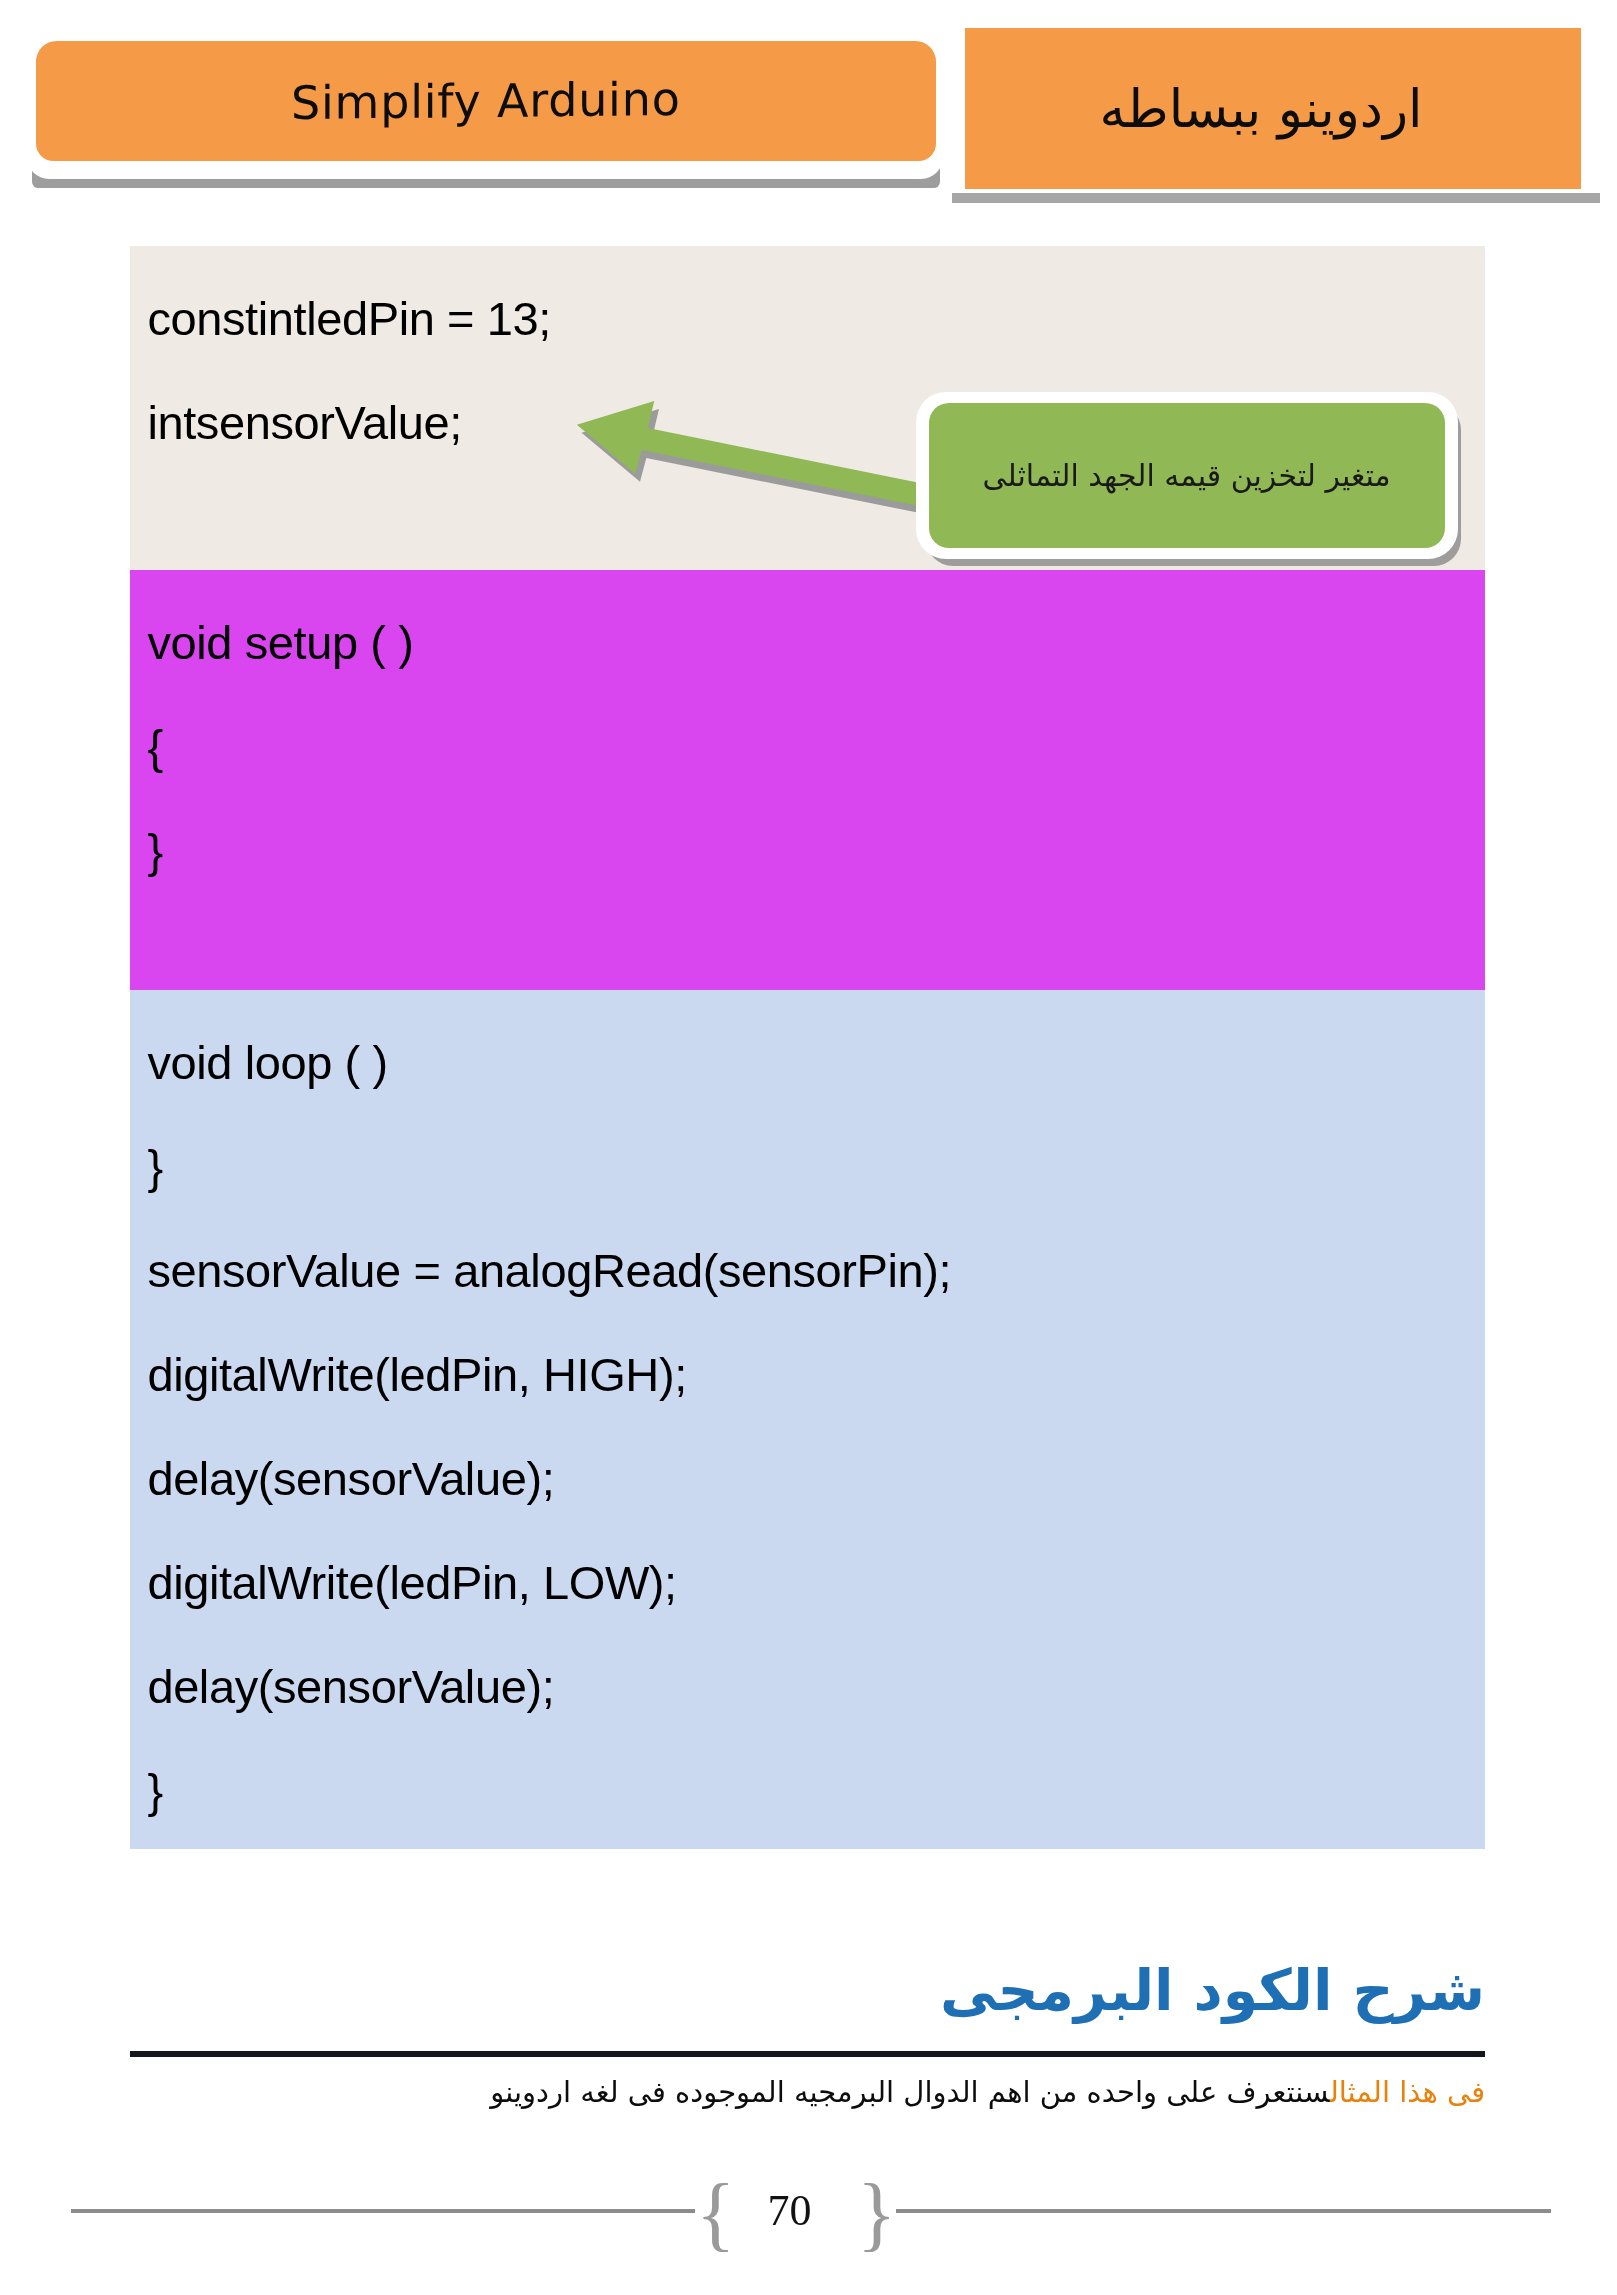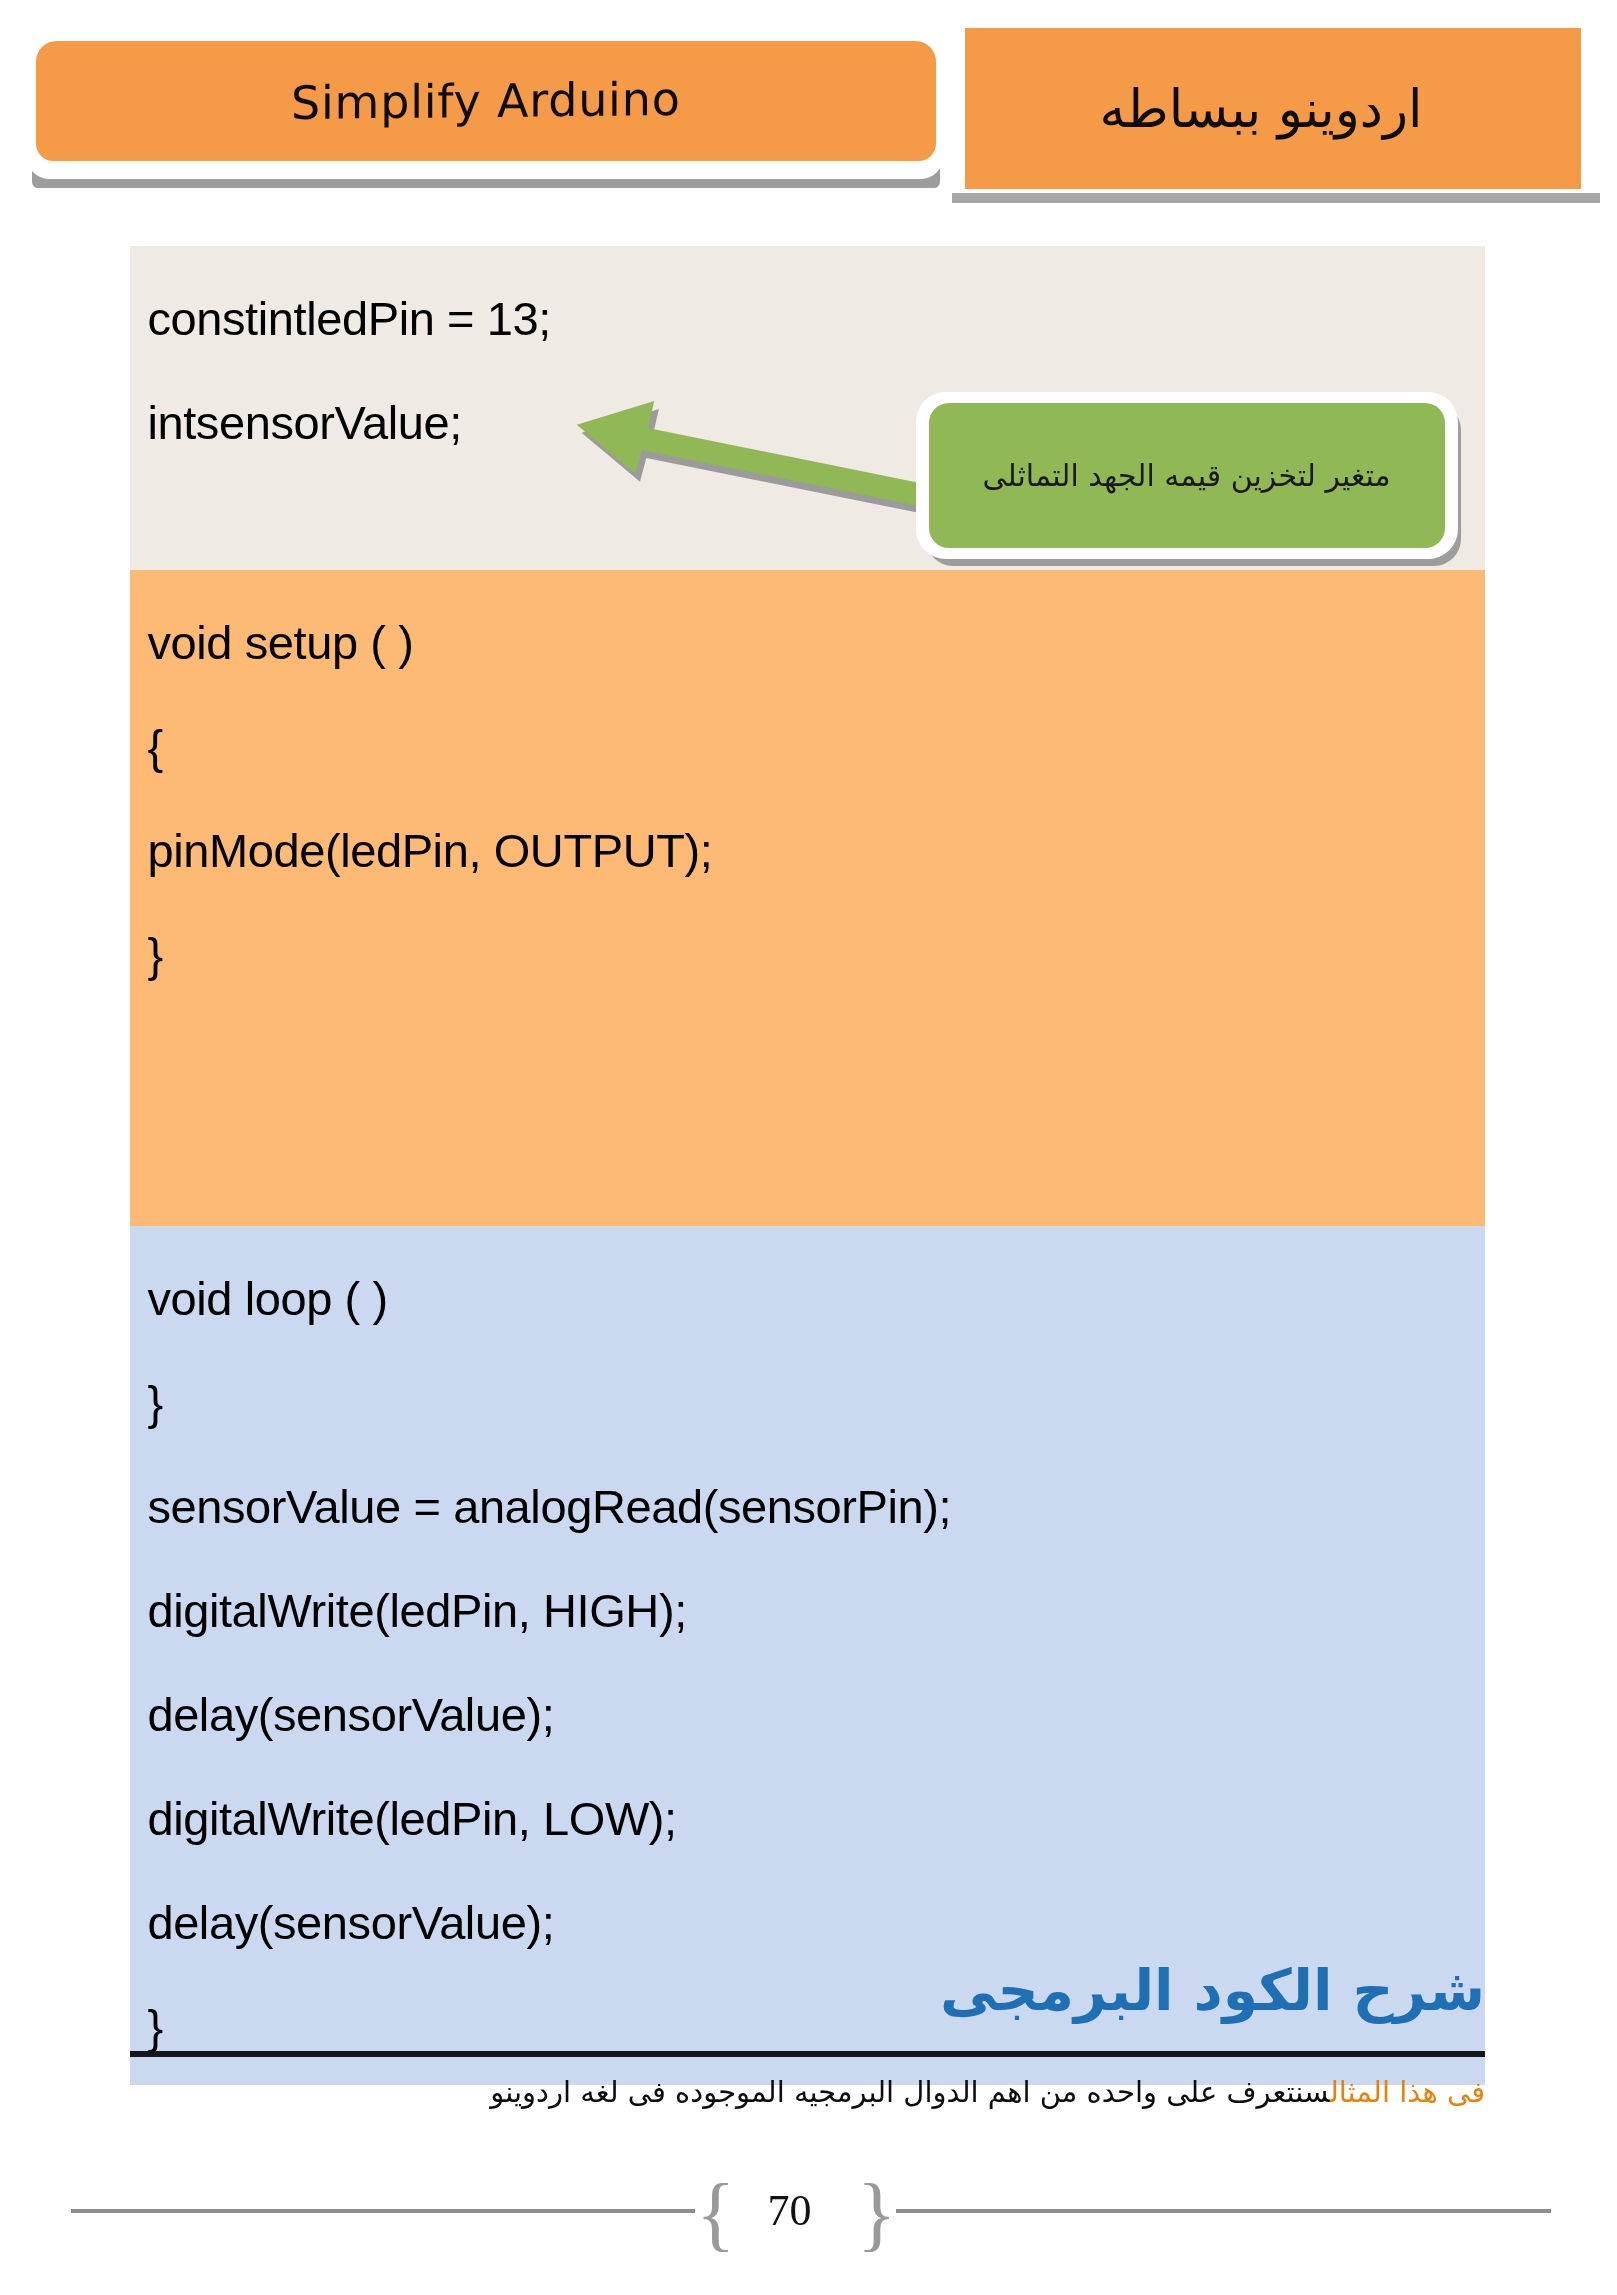--- a/index.html
+++ b/index.html
@@ -52,21 +52,21 @@
 
   
   .code-block{
     position:absolute;left:130px;top:246px;width:1355px;height:1695px;
   }
   .code-sec{
     position:relative;box-sizing:border-box;
     padding:20.5px 0 0 17.4px;
   }
   .code-sec.beige {background:#EFEAE4;height:324px;}
-  .code-sec.peach {background:#fdba74;height:656px;}
+  .code-sec.peach {background:#d946ef;height:420px;}
   .code-sec.blue  {background:#CBD9F0;height:859px;}
 
   .code-line{
     font-family:"Liberation Sans","DejaVu Sans",sans-serif;
     font-size:47px;line-height:104px;color:#000000;
     white-space:pre;letter-spacing:-0.4px;
   }
 
   
   .callout-wrap{position:absolute;left:916px;top:392px;width:553px;height:175px;}
@@ -154,21 +154,20 @@
 <div class="code-block">
 
   <div class="code-sec beige">
     <div class="code-line">constintledPin = 13;</div>
     <div class="code-line">intsensorValue;</div>
   </div>
 
   <div class="code-sec peach">
     <div class="code-line">void setup ( )</div>
     <div class="code-line">{</div>
-    <div class="code-line">pinMode(ledPin, OUTPUT);</div>
     <div class="code-line">}</div>
   </div>
 
   <div class="code-sec blue">
     <div class="code-line">void loop ( )</div>
     <div class="code-line">}</div>
     <div class="code-line">sensorValue = analogRead(sensorPin);</div>
     <div class="code-line">digitalWrite(ledPin, HIGH);</div>
     <div class="code-line">delay(sensorValue);</div>
     <div class="code-line">digitalWrite(ledPin, LOW);</div>

